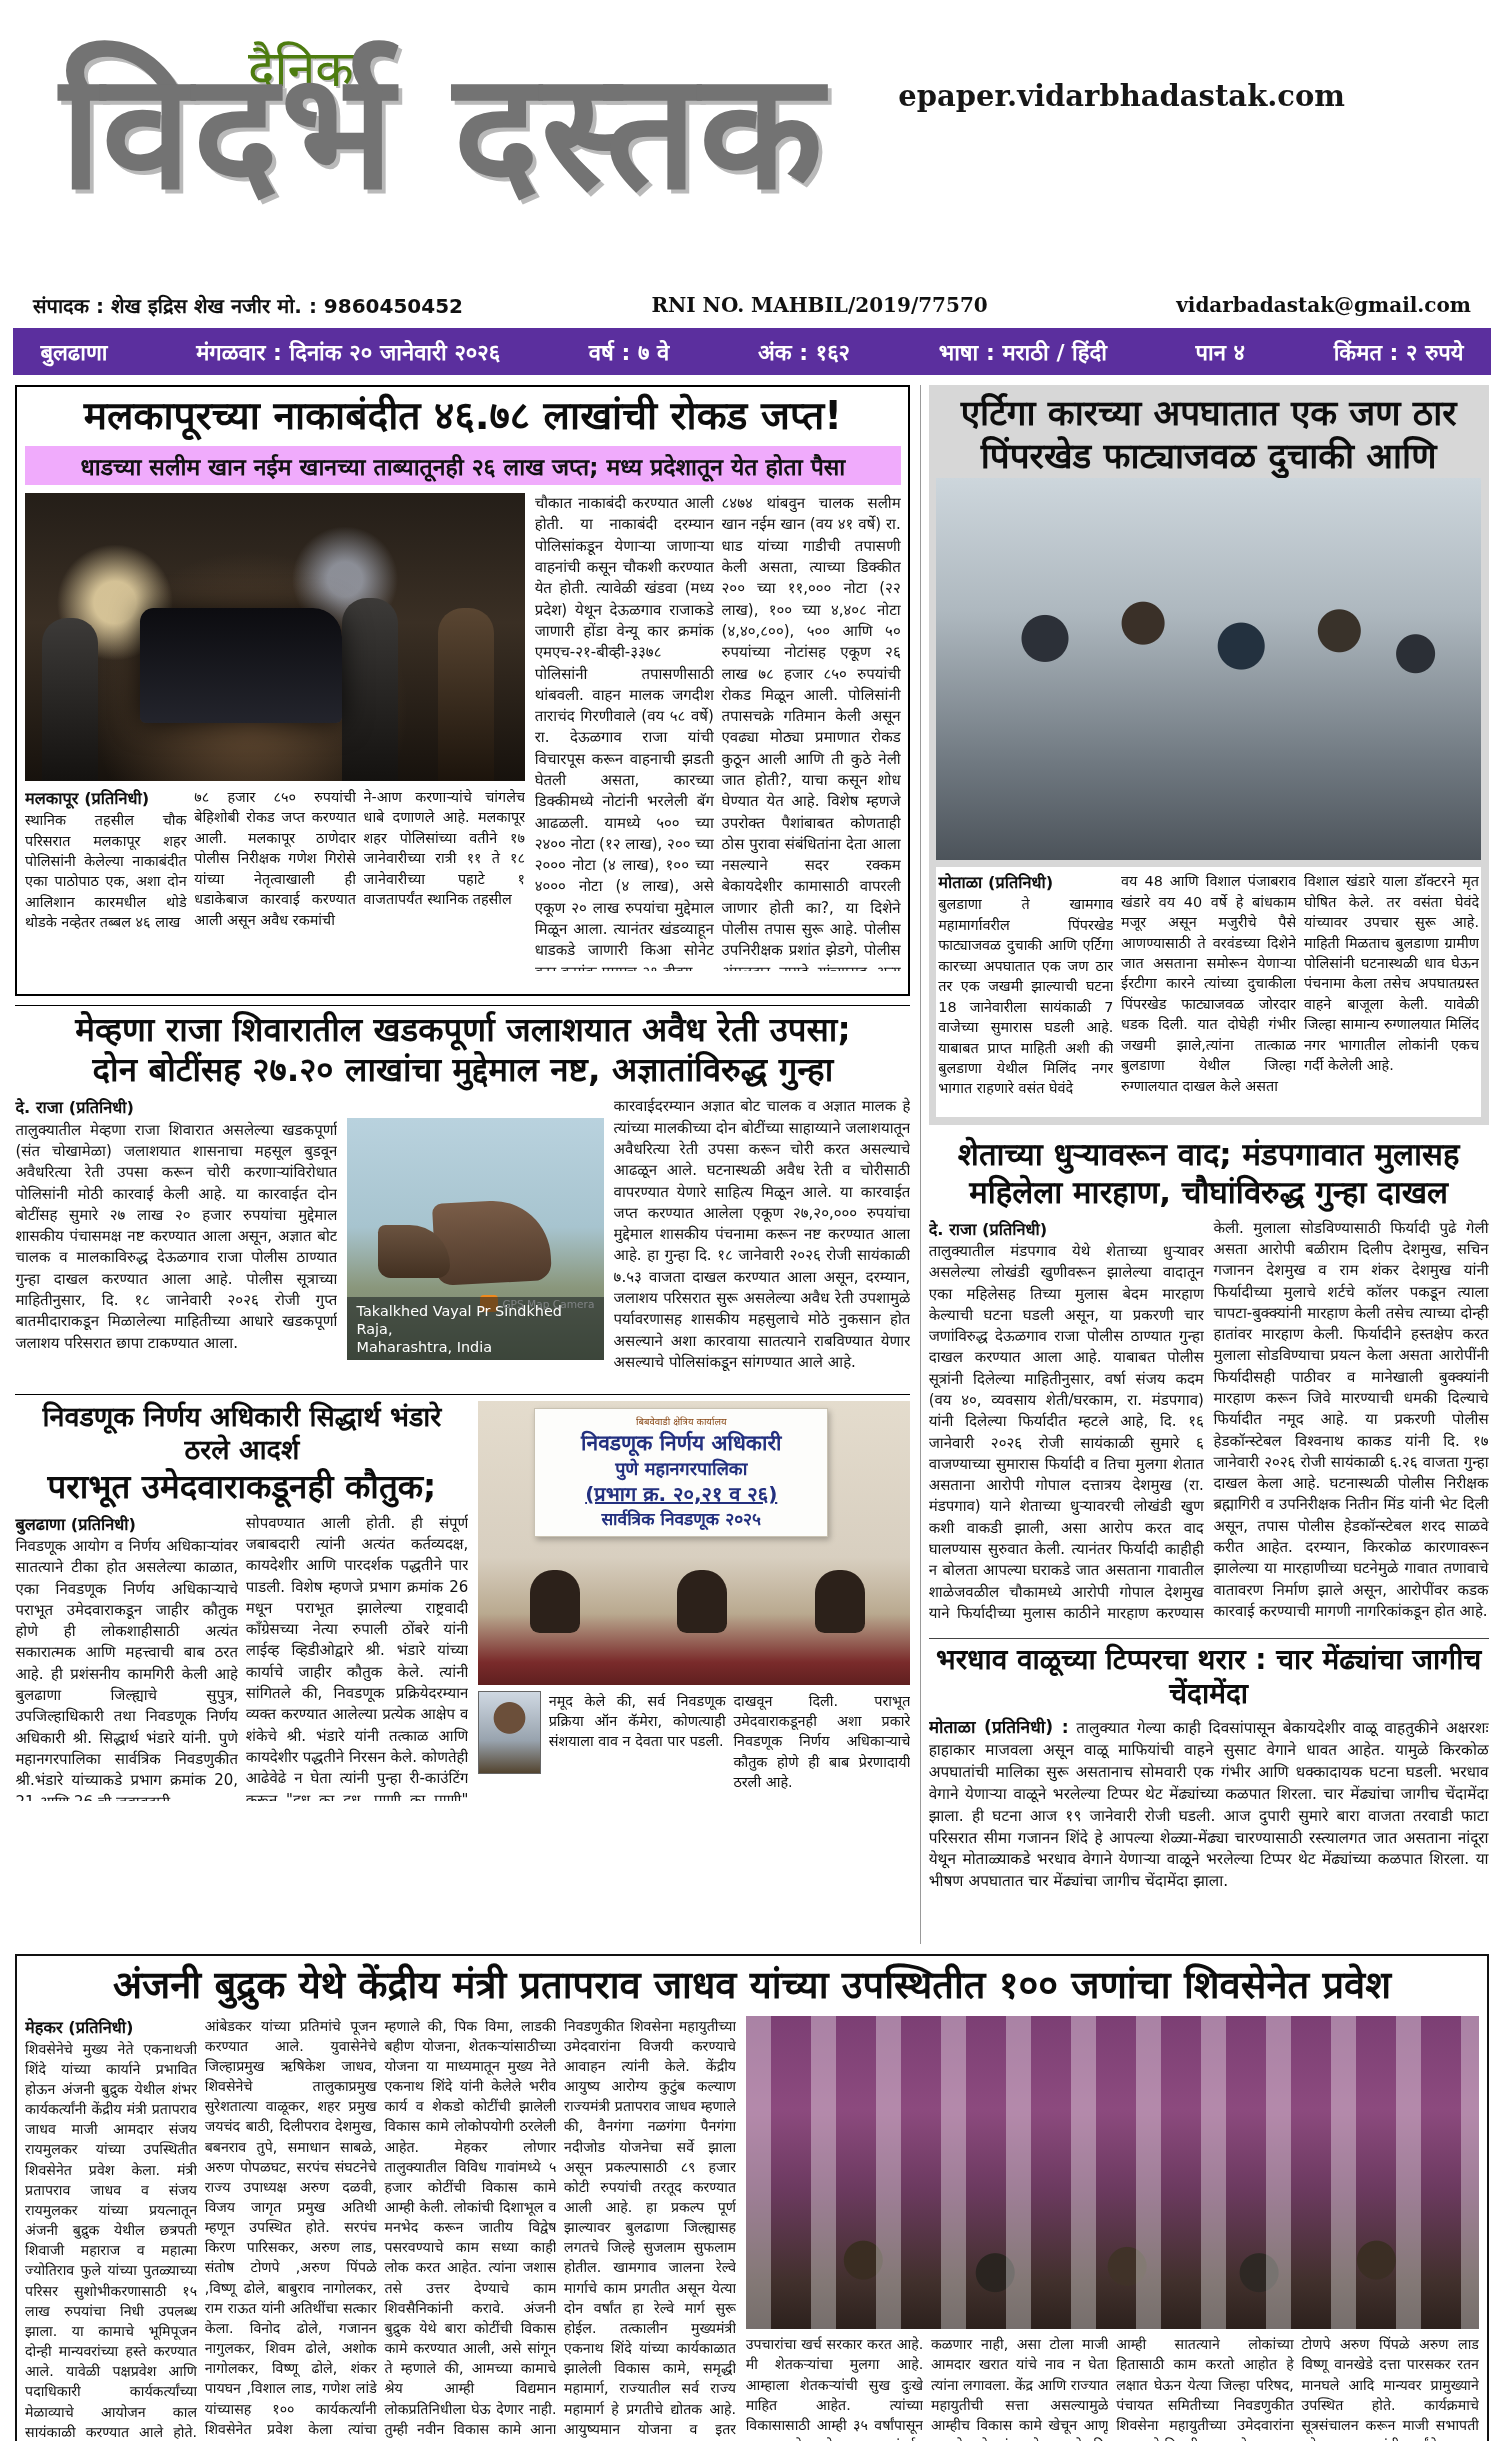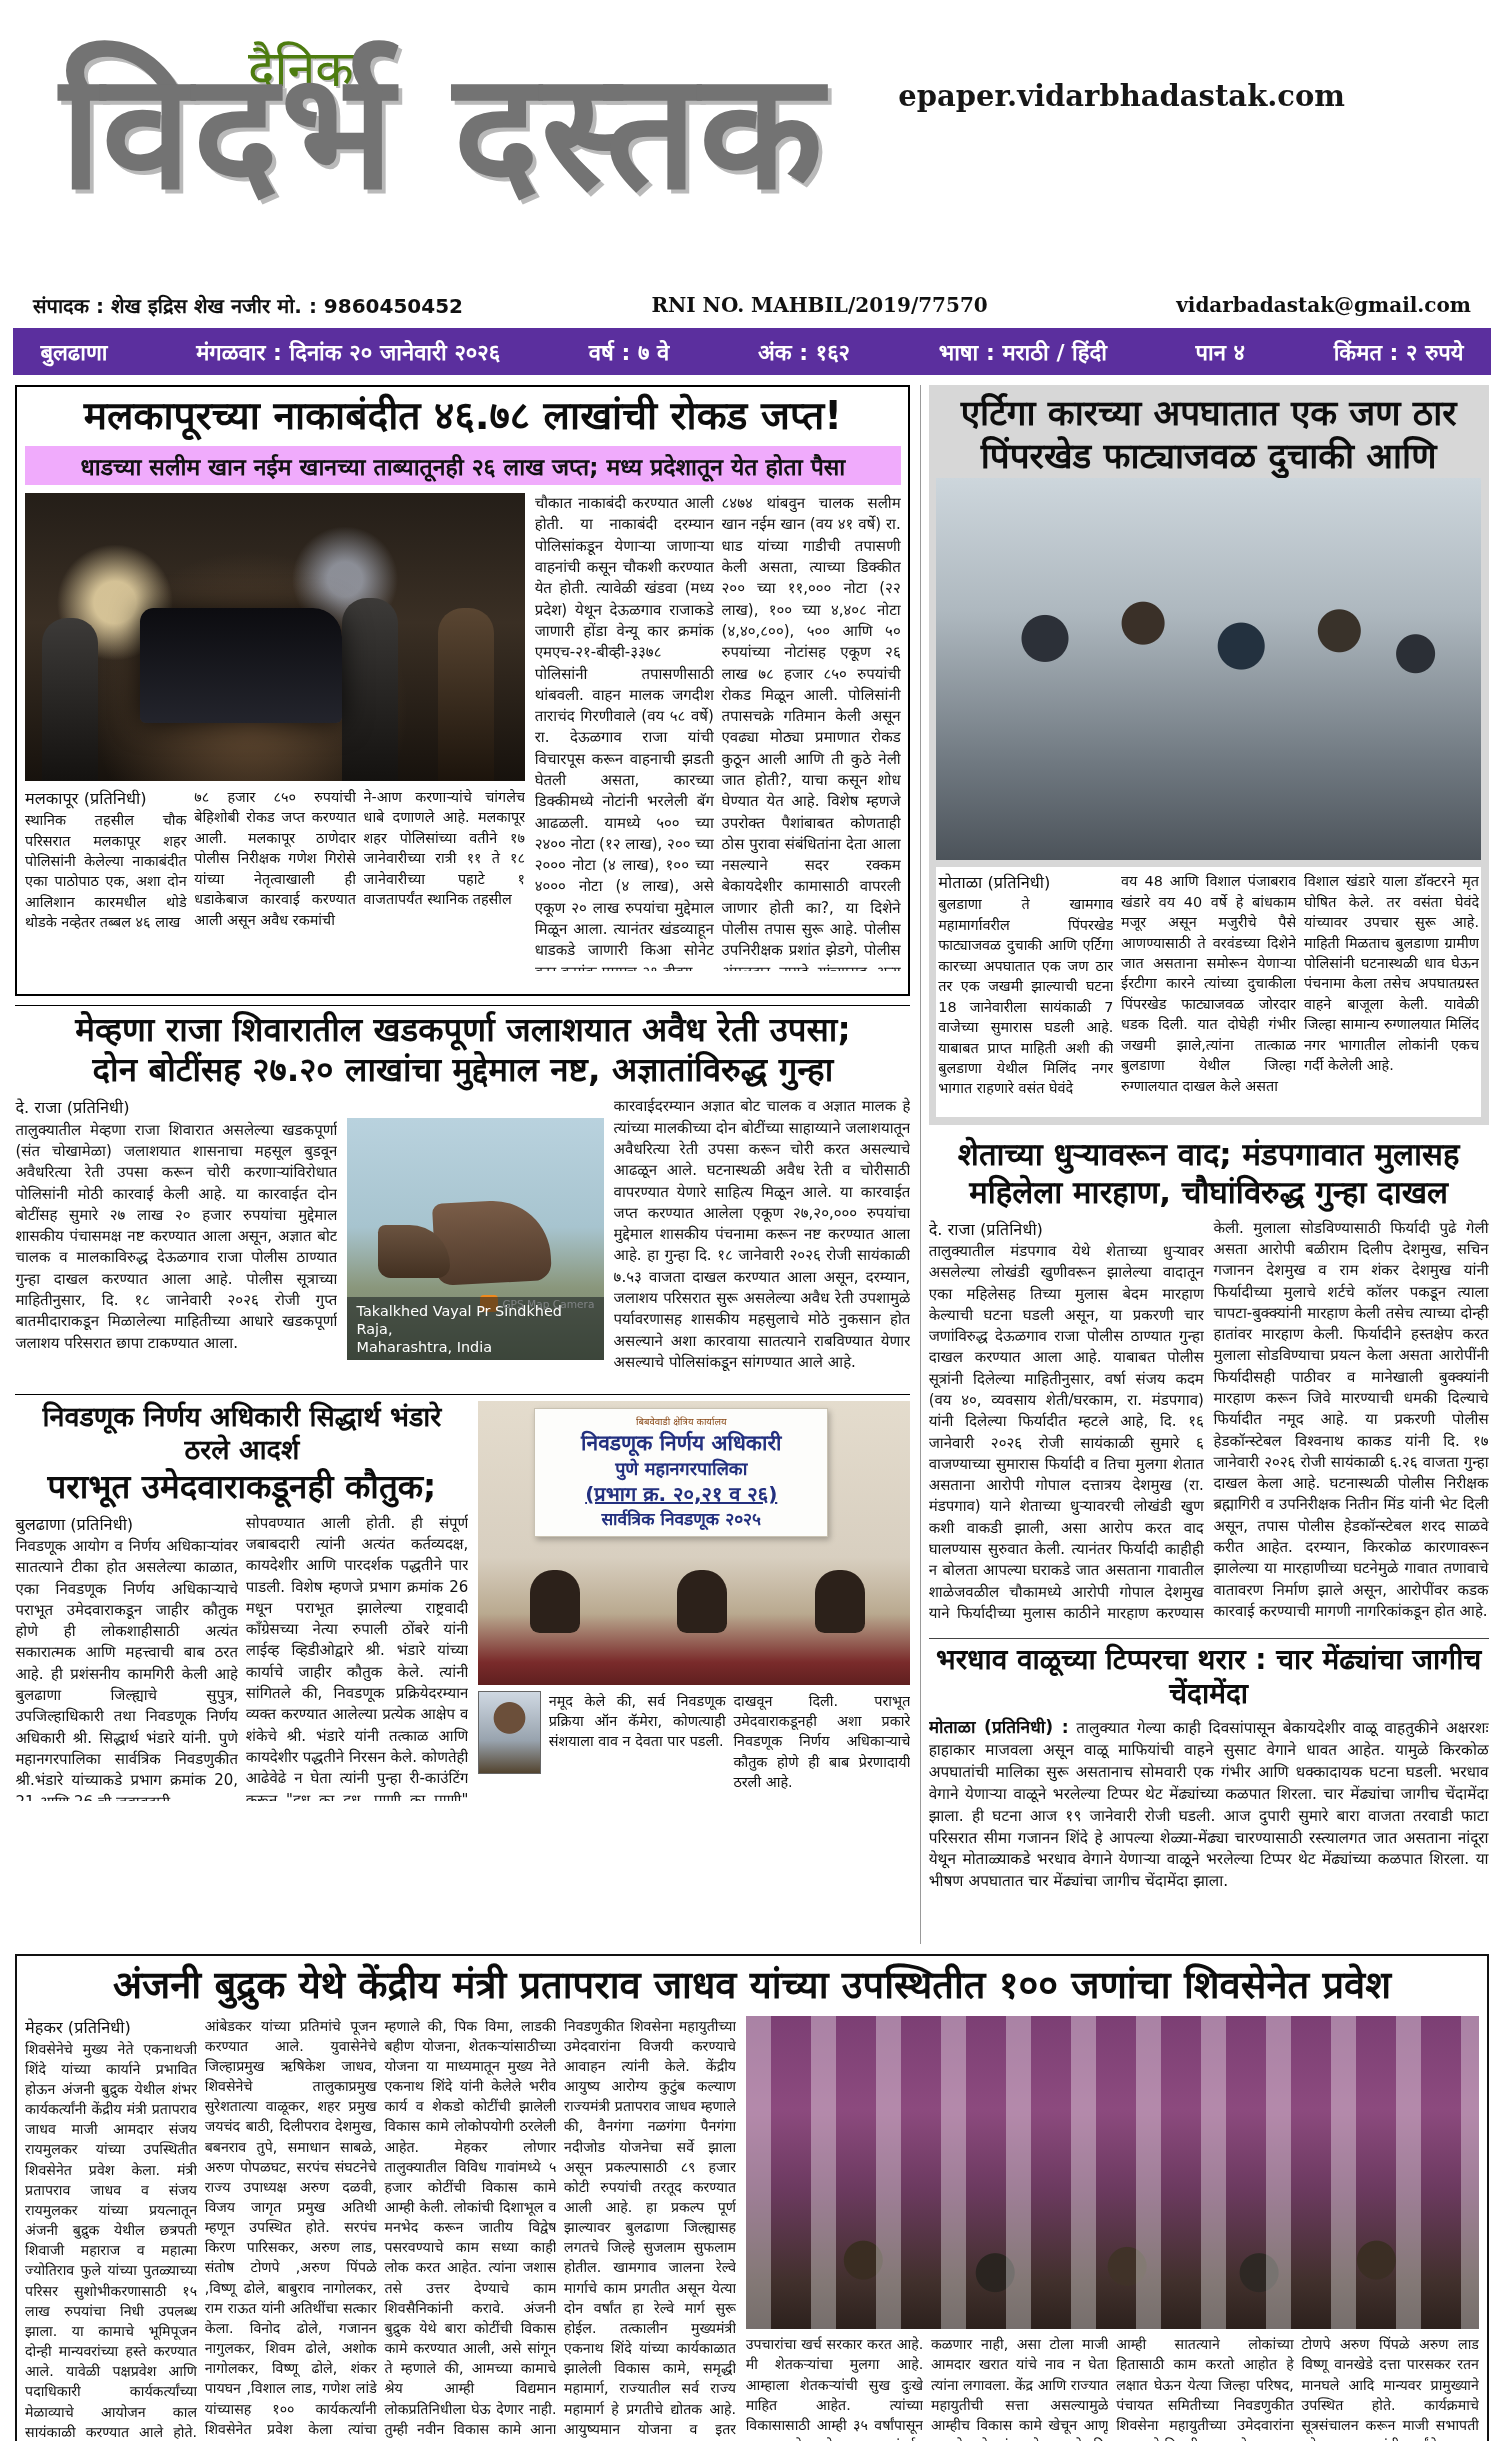--- a/index.html
+++ b/index.html
@@ -19,21 +19,21 @@
   
   .date-bar{margin:1.9px 13.4px 0 13.4px;background:#5b2f9e;color:#fff;display:flex;justify-content:space-between;align-items:center;padding:8.6px 27px;font-size:22px;font-weight:700;}
 
   
   .content{margin:9.6px 15.4px 0 15.4px;}
   .main-row{display:flex;gap:9.6px;}
   .col-left{width:895px;flex:0 0 895px;}
   .col-right{flex:1;border-left:1px solid #999;padding-left:7.7px;}
 
   .headline{font-weight:800;text-align:center;color:#0d0d0d;line-height:1.22;}
-  .byline{font-weight:400;font-size:16.3px;}
+  .byline{font-weight:700;font-size:16.3px;}
   .coltext{font-size:15px;line-height:1.42;text-align:justify;overflow:hidden;}
 
   
   .art1{border:2.9px solid #000;padding:5.8px 7.7px;height:611px;box-sizing:border-box;}
   .art1 .headline{font-size:39px;}
   .art1 .subhead{background:#f0abfc;font-size:23px;font-weight:800;text-align:center;margin-top:5.8px;padding:3.8px 1.9px;}
   .art1-body{display:flex;gap:9.6px;margin-top:7.7px;height:478px;}
   .art1-left{width:500px;flex:0 0 500px;display:flex;flex-direction:column;}
   .art1-minirow{display:flex;gap:7.7px;margin-top:5.8px;flex:1;}
   .art1-minirow .coltext{flex:1;font-size:14.4px;}

